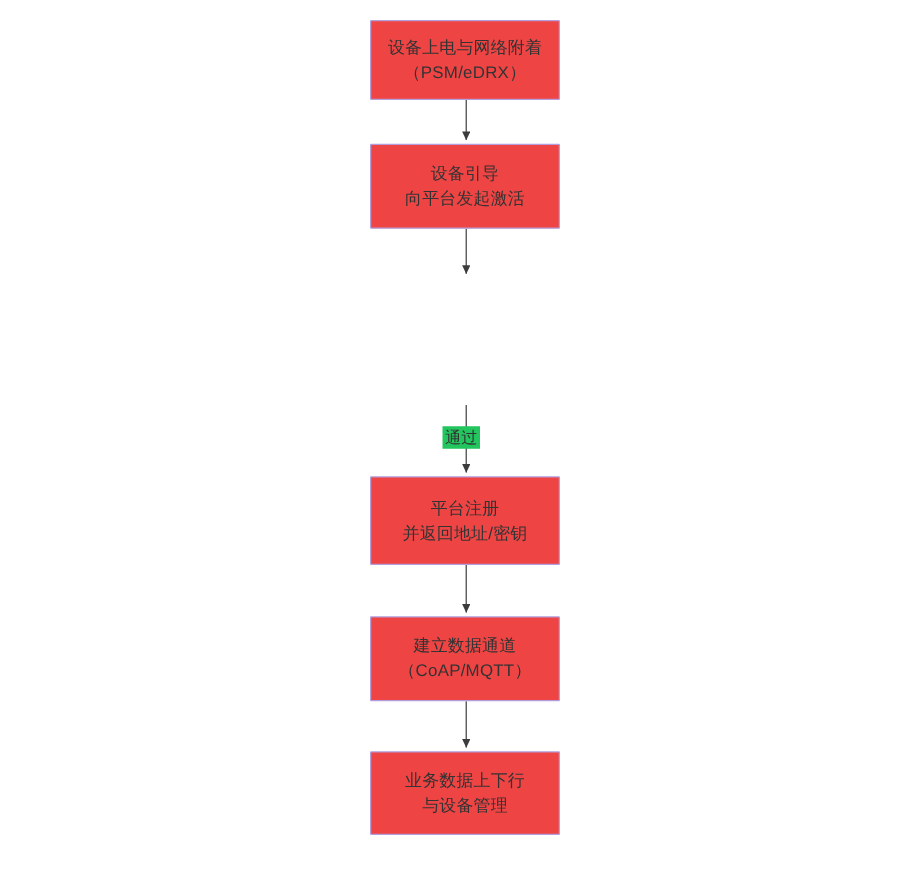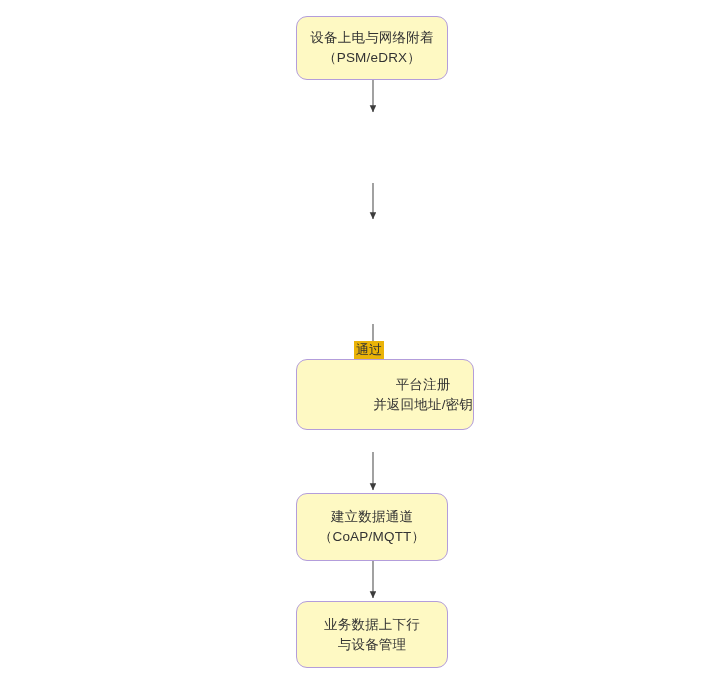--- a/index.html
+++ b/index.html
@@ -36,23 +36,23 @@
   .node {
     position: absolute;
     box-sizing: border-box;
     display: flex;
     align-items: center;
     justify-content: center;
     text-align: center;
   }
 
   .node-box {
-    background: #fef9c3;
+    background: #ef4444;
     border: 1.6px solid #b39ddb;
-    border-radius: 11px;
+    border-radius: 1px;
   }
 
   .node-text {
     color: #333333;
     font-size: 13.5px;
     line-height: 20px;
     white-space: pre-line;
     letter-spacing: 0.2px;
     user-select: none;
   }
@@ -86,21 +86,21 @@
     line-height: 20px;
     user-select: none;
   }
 
   
   .edge-label {
     position: absolute;
     color: #333333;
     font-size: 13px;
     line-height: 16px;
-    background: #eab308;
+    background: #22c55e;
     padding: 1px 2px;
     user-select: none;
     white-space: nowrap;
   }
 </style>
 </head>
 <body>
 
 <div id="canvas">
 
@@ -118,25 +118,29 @@
       <line x1="373" y1="452" x2="373" y2="490" marker-end="url(#arrow)"></line>
       <line x1="373" y1="561" x2="373" y2="598" marker-end="url(#arrow)"></line>
     </g>
   </svg>
 
   <div class="node node-box" style="left:296px; top:16px; width:152px; height:64px;">
     <span class="node-text">设备上电与网络附着
 （PSM/eDRX）</span>
   </div>
 
+  <div class="node node-box" style="left:296px; top:115px; width:152px; height:68px;">
+    <span class="node-text">设备引导
+向平台发起激活</span>
+  </div>
 
 
   <div class="edge-label" style="left:354px; top:341px;">通过</div>
 
-  <div class="node node-box" style="left:296px; top:359px; width:178px; height:71px;justify-content:flex-end;">
+  <div class="node node-box" style="left:296px; top:381px; width:152px; height:71px;">
     <span class="node-text">平台注册
 并返回地址/密钥</span>
   </div>
 
   <div class="node node-box" style="left:296px; top:601px; width:152px; height:67px;">
     <span class="node-text">业务数据上下行
 与设备管理</span>
   </div>
 
   <div class="node node-box" style="left:296px; top:493px; width:152px; height:68px;">

